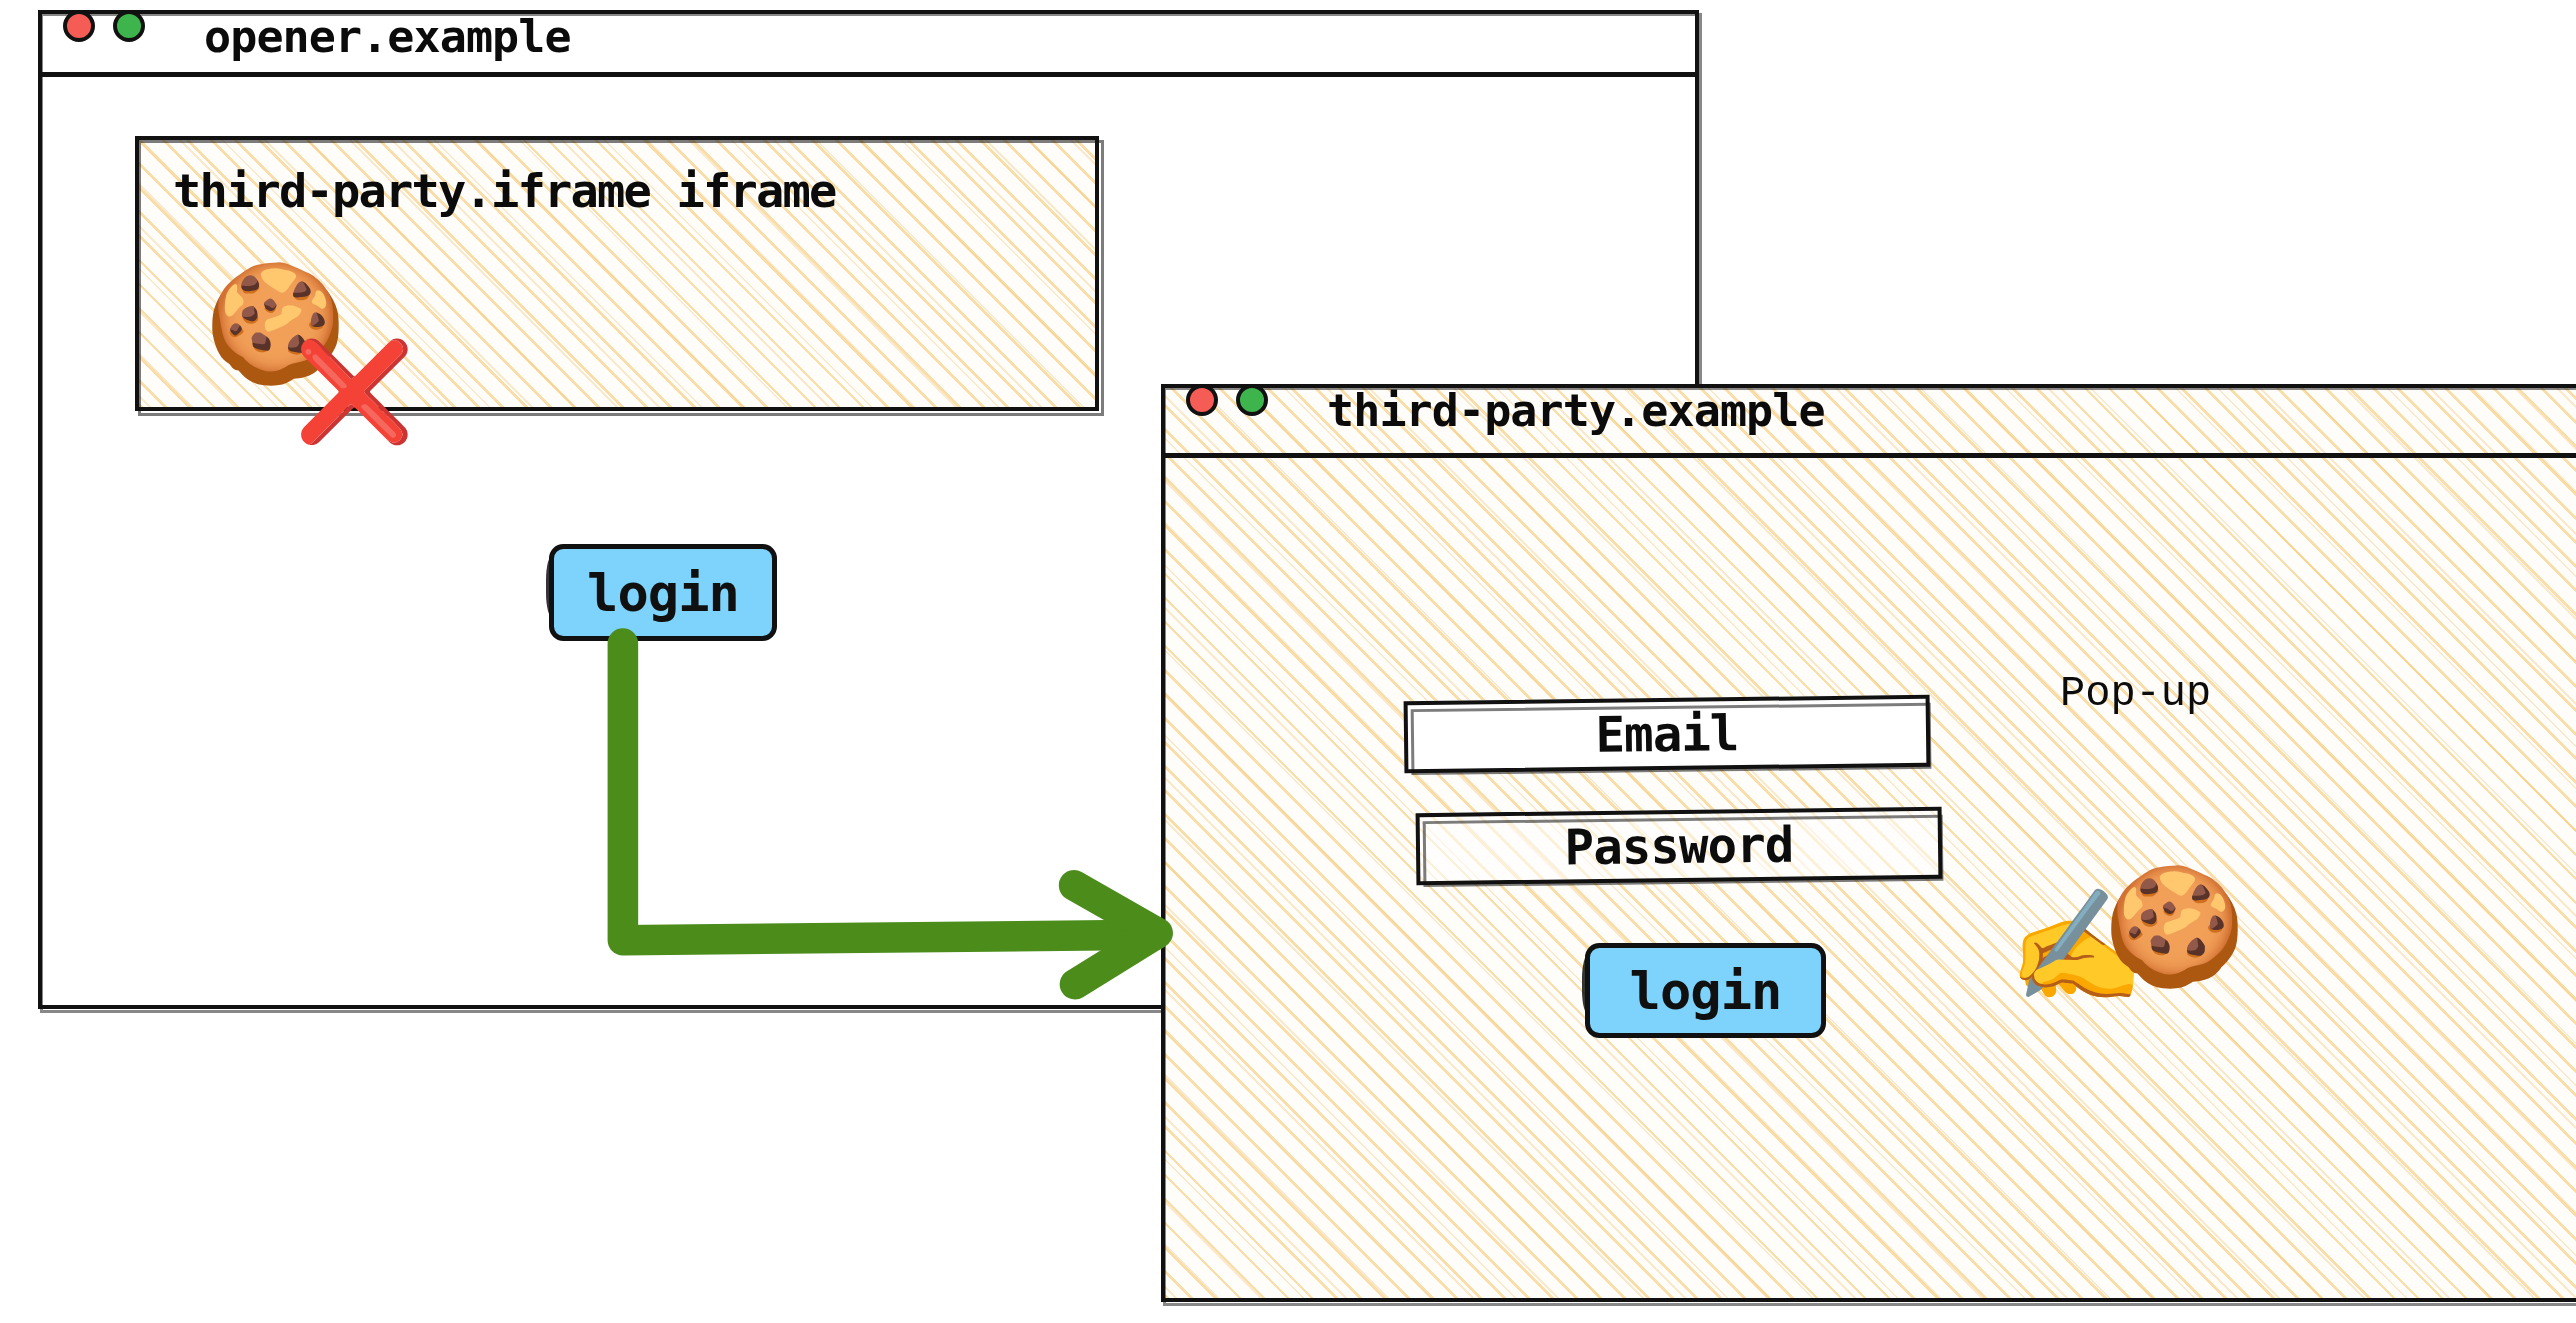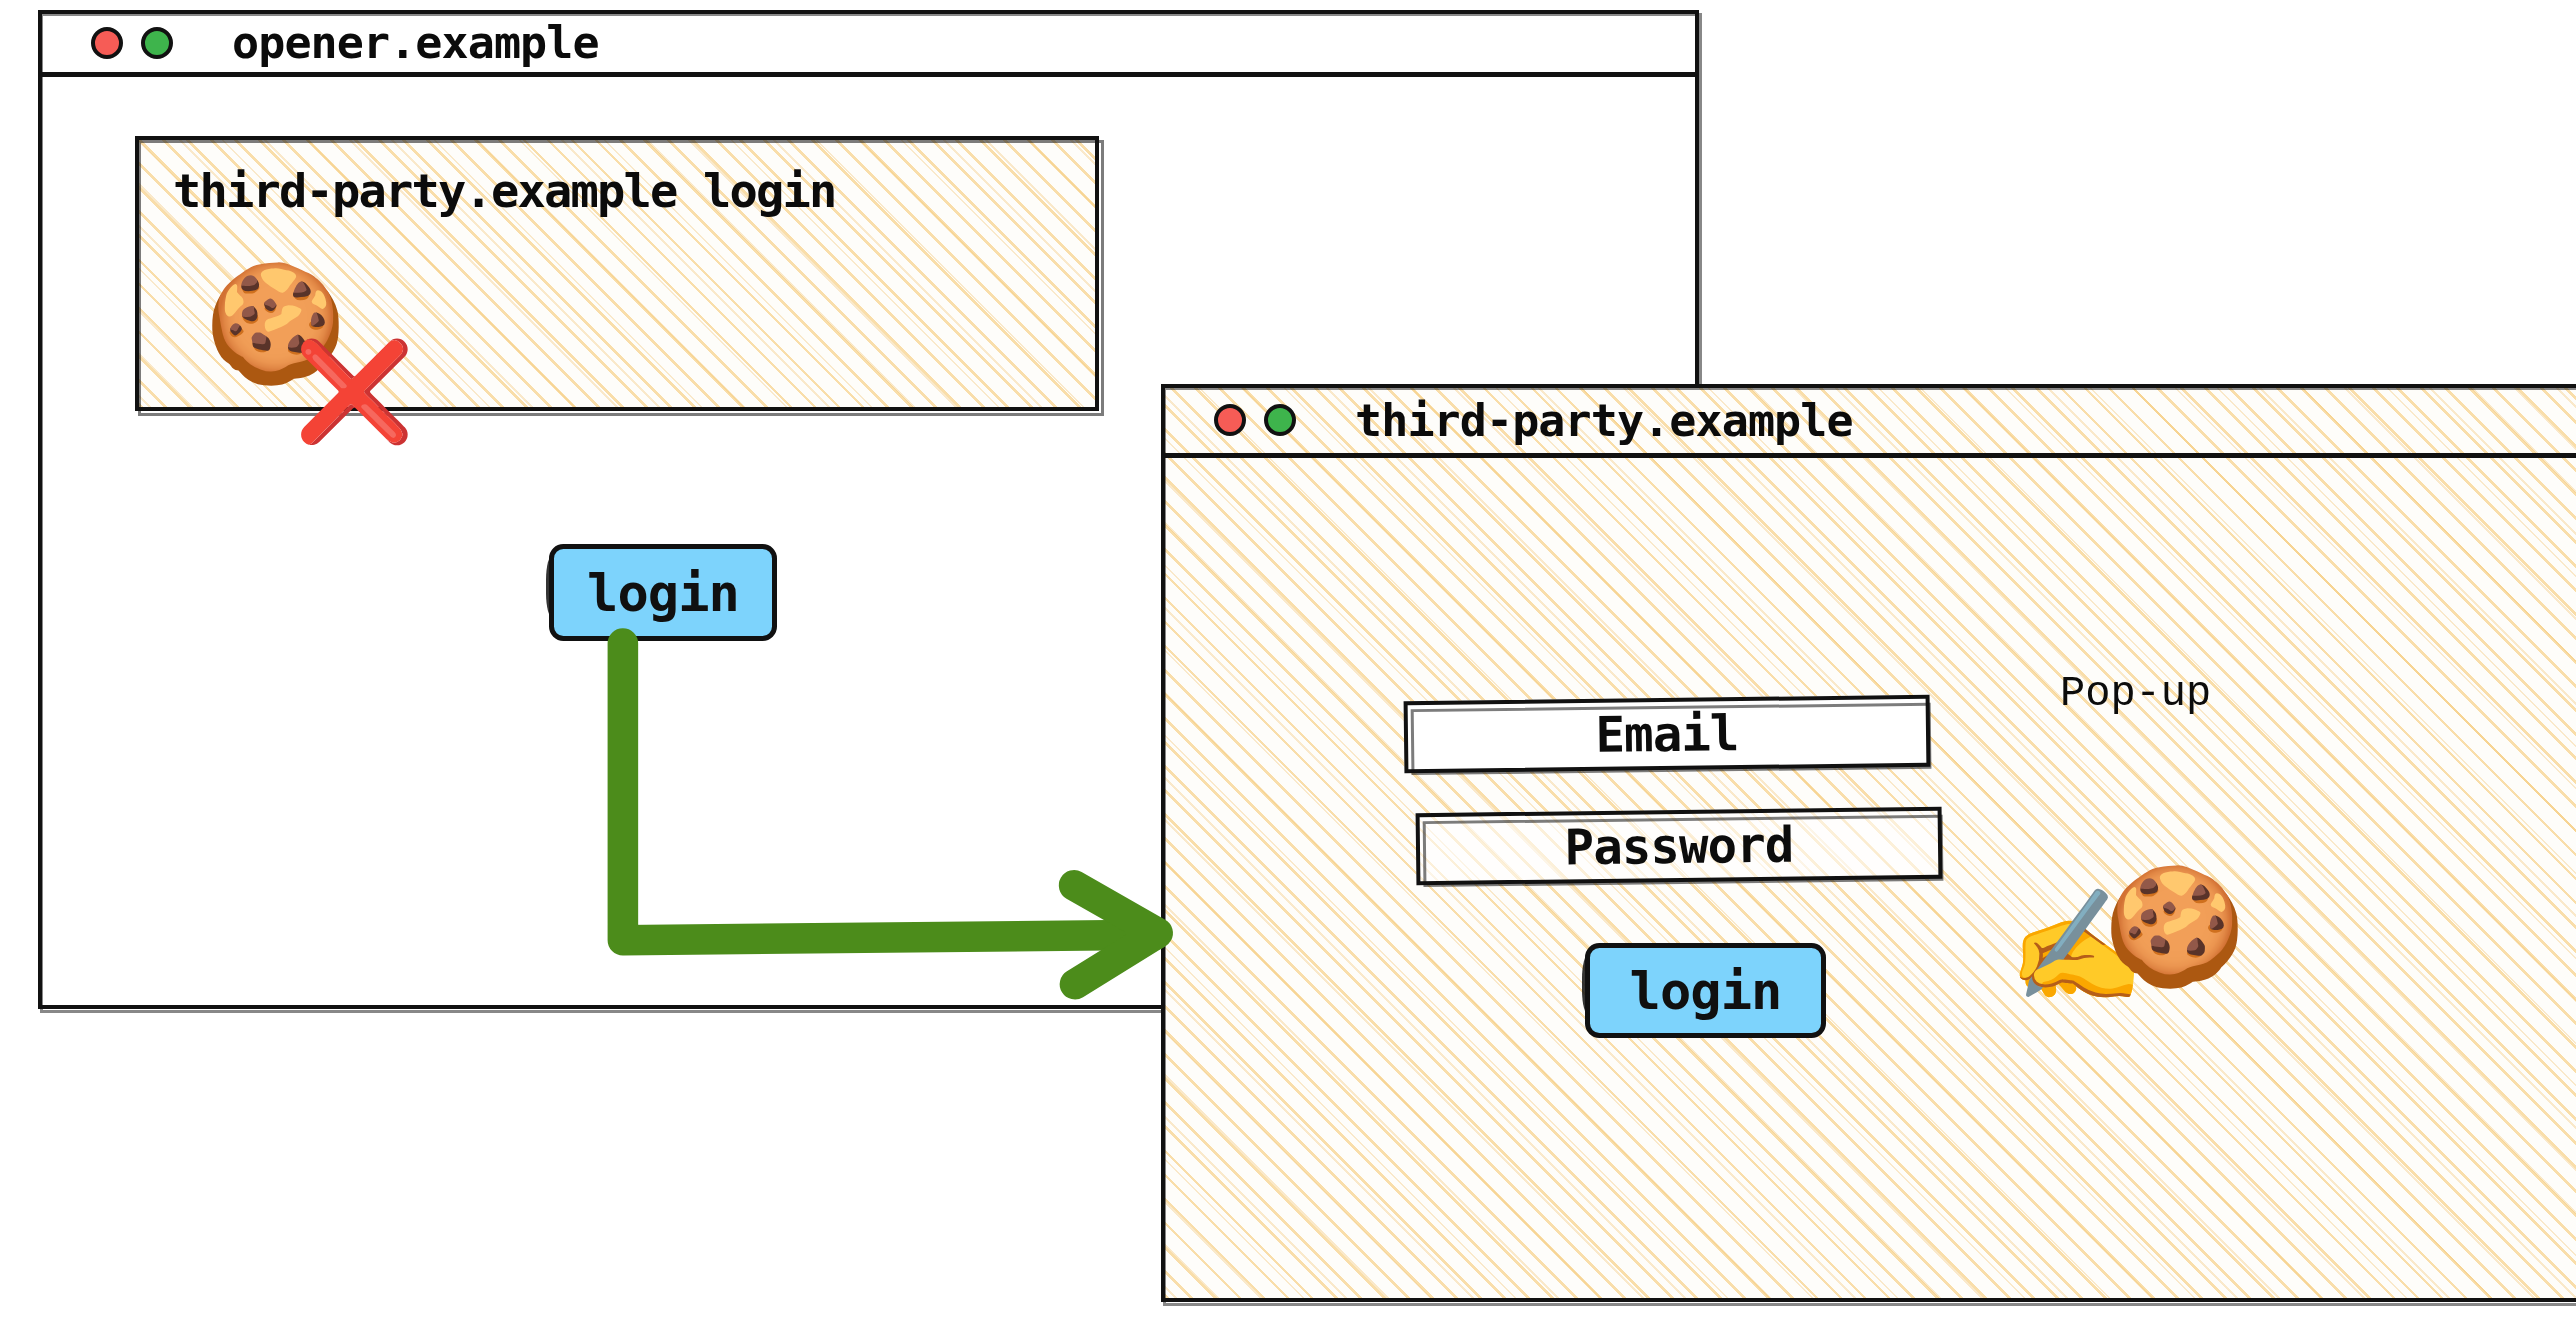--- a/index.html
+++ b/index.html
@@ -49,23 +49,22 @@
   }
   .win-border.sketch2 {
     inset: 2.7px -2.7px -3.6px 1.8px;
     border-width: 3.6px;
     opacity: 0.5;
   }
   .titlebar {
     position: absolute;
     left: 0; right: 0; top: 0;
     display: flex;
-    align-items: center;
-    box-sizing: border-box;
-    margin-left: 28px;
+    align-items: flex-start;
+    box-sizing: border-box;
   }
   .titlebar-rule {
     position: absolute;
     left: 0; right: 0;
     height: 4.5px;
     background: #111111;
   }
   .dot {
     width: 32px;
     height: 32px;
@@ -198,21 +197,21 @@
       <div class="dot green" style="margin-left:18px;"></div>
       <span class="title-text" style="margin-left:59px;">opener.example</span>
     </div>
     <div class="titlebar-rule" style="top:62px;"></div>
 
     <div class="iframe-box hatched" style="left:97px; top:126px; width:964px; height:275px;">
       <div class="iframe-border"></div>
       <div class="iframe-border sketch2"></div>
     </div>
 
-    <span class="iframe-label" style="left:135px; top:153px;">third-party.example login</span>
+    <span class="iframe-label" style="left:135px; top:153px;">third-party.iframe iframe</span>
 
     <span class="emoji" style="left:166px; top:256px; font-size:115px;">🍪</span>
     <span class="emoji" style="left:256px; top:333px; font-size:97px;">❌</span>
 
     <div class="btn" style="left:511px; top:534px; width:228px; height:97px; font-size:52px;">
       <span>login</span>
     </div>
   </div>
 
   <div class="window hatched" style="left:1161px; top:384px; width:1625px; height:918px;">

